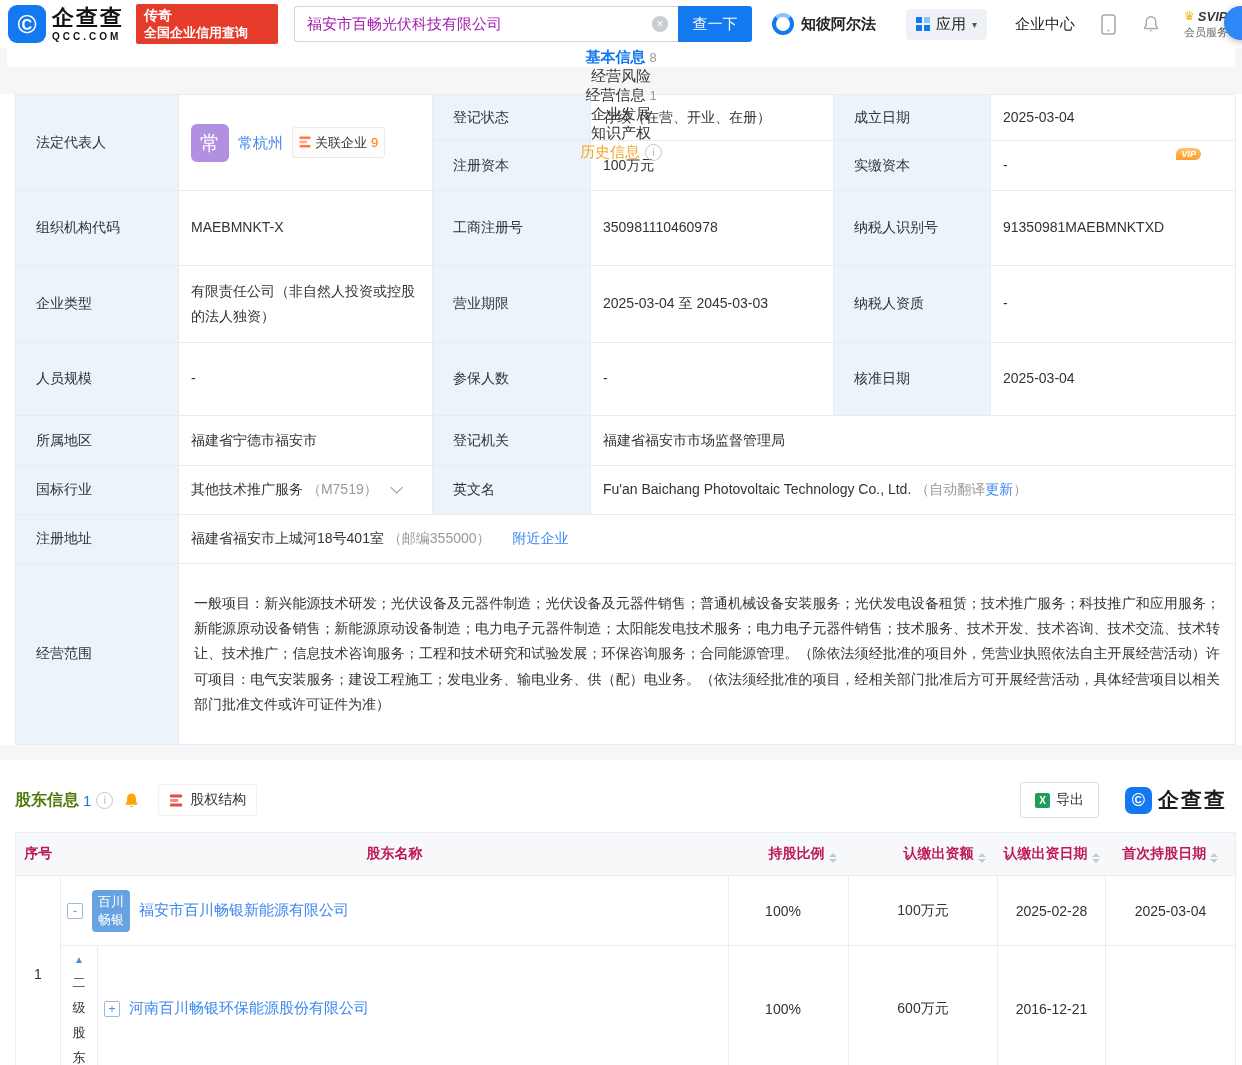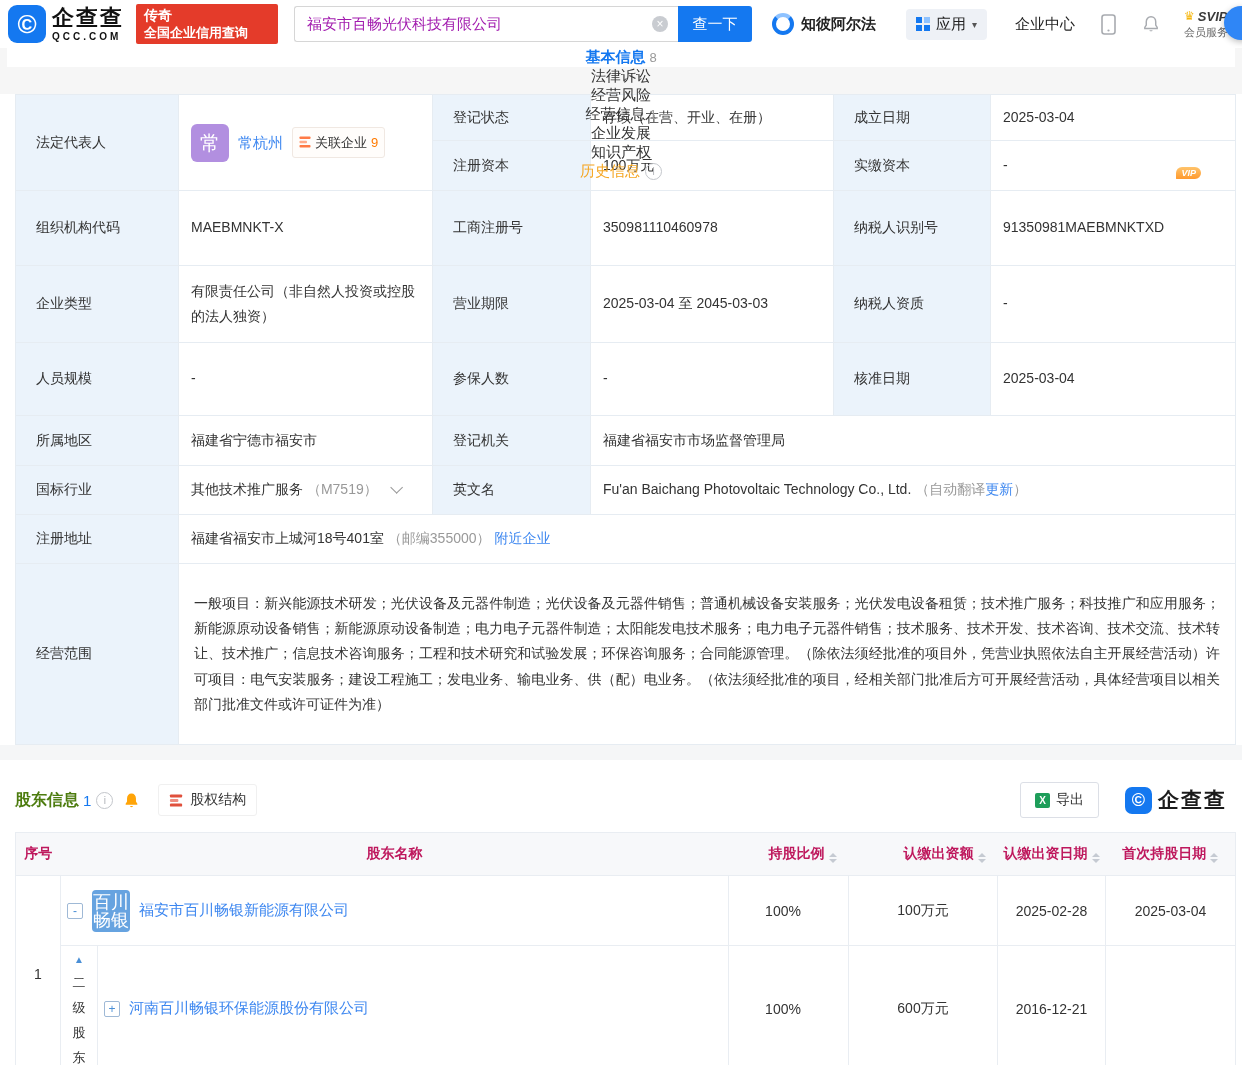--- a/index.html
+++ b/index.html
@@ -93,21 +93,21 @@
   .th-right{text-align:right;padding-right:12px;}
   .sort{display:inline-flex;flex-direction:column;gap:2px;margin-left:4px;vertical-align:1px;cursor:pointer;}
   .sort i{width:0;height:0;border-left:4px solid transparent;border-right:4px solid transparent;display:block;}
   .sort .up{border-bottom:4px solid #c5cad2;}
   .sort .dn{border-top:4px solid #c5cad2;}
   .idx-cell{text-align:center;color:#333;}
   .name-cell{padding:0 6px;}
   .name-flex{display:flex;align-items:center;gap:9px;}
   .expander{width:16px;height:16px;border:1px solid #9fb9d6;border-radius:2px;color:#4a8fd6;font-size:12px;
             line-height:14px;text-align:center;background:#fff;cursor:pointer;flex:none;box-sizing:border-box;}
-  .avatar-b{width:38px;height:42px;border-radius:4px;background:#66a3e0;color:#fff;font-size:18px;line-height:18px;
+  .avatar-b{width:38px;height:42px;border-radius:4px;background:#66a3e0;color:#fff;font-size:13px;line-height:18px;
             display:flex;flex-direction:column;align-items:center;justify-content:center;flex:none;}
   .sh-link{font-size:15px;}
   .lvl-cell{vertical-align:top;padding-top:8px;text-align:center;}
   .tri-up{color:#4a8fd6;font-size:10px;line-height:12px;cursor:pointer;}
   .vtext{width:15px;margin:4px auto 0;word-break:break-all;line-height:25px;font-size:13px;color:#333;text-align:center;}
   .c-right{text-align:center;padding-right:12px;}
   .c-center{text-align:center;}
 </style>
 </head>
 <body>
@@ -165,23 +165,20 @@
     </div>
     <div class="svip-bot">会员服务</div>
   </div>
   <div class="float-circle"></div>
 </div>
 
 <div class="tabs">
   <div class="tab active">
     <span>基本信息</span>
     <span class="tab-badge">8</span>
-  </div>
-  <div class="tab">
-    <span>法律诉讼</span>
   </div>
   <div class="tab">
     <span>经营风险</span>
   </div>
   <div class="tab">
     <span>经营信息</span>
     <span class="tab-badge">1</span>
   </div>
   <div class="tab">
     <span>企业发展</span>
@@ -275,21 +272,21 @@
     <td class="val" colspan="3">
       <span>Fu'an Baichang Photovoltaic Technology Co., Ltd.</span>
       <span class="gray">（自动翻译</span><a class="blue">更新</a><span class="gray">）</span>
     </td>
   </tr>
   <tr style="height:49px">
     <td class="lbl">注册地址</td>
     <td class="val" colspan="5">
       <span>福建省福安市上城河18号401室</span>
       <span class="gray">（邮编355000）</span>
-      <a class="blue" style="">附近企业</a>
+      <a class="blue" style="margin-left:18px">附近企业</a>
     </td>
   </tr>
   <tr style="height:181px">
     <td class="lbl">经营范围</td>
     <td class="val scope-cell" colspan="5">一般项目：新兴能源技术研发；光伏设备及元器件制造；光伏设备及元器件销售；普通机械设备安装服务；光伏发电设备租赁；技术推广服务；科技推广和应用服务；新能源原动设备销售；新能源原动设备制造；电力电子元器件制造；太阳能发电技术服务；电力电子元器件销售；技术服务、技术开发、技术咨询、技术交流、技术转让、技术推广；信息技术咨询服务；工程和技术研究和试验发展；环保咨询服务；合同能源管理。（除依法须经批准的项目外，凭营业执照依法自主开展经营活动）许可项目：电气安装服务；建设工程施工；发电业务、输电业务、供（配）电业务。（依法须经批准的项目，经相关部门批准后方可开展经营活动，具体经营项目以相关部门批准文件或许可证件为准）</td>
   </tr>
 </tbody>
   </table>
 
 <div class="band"></div>

